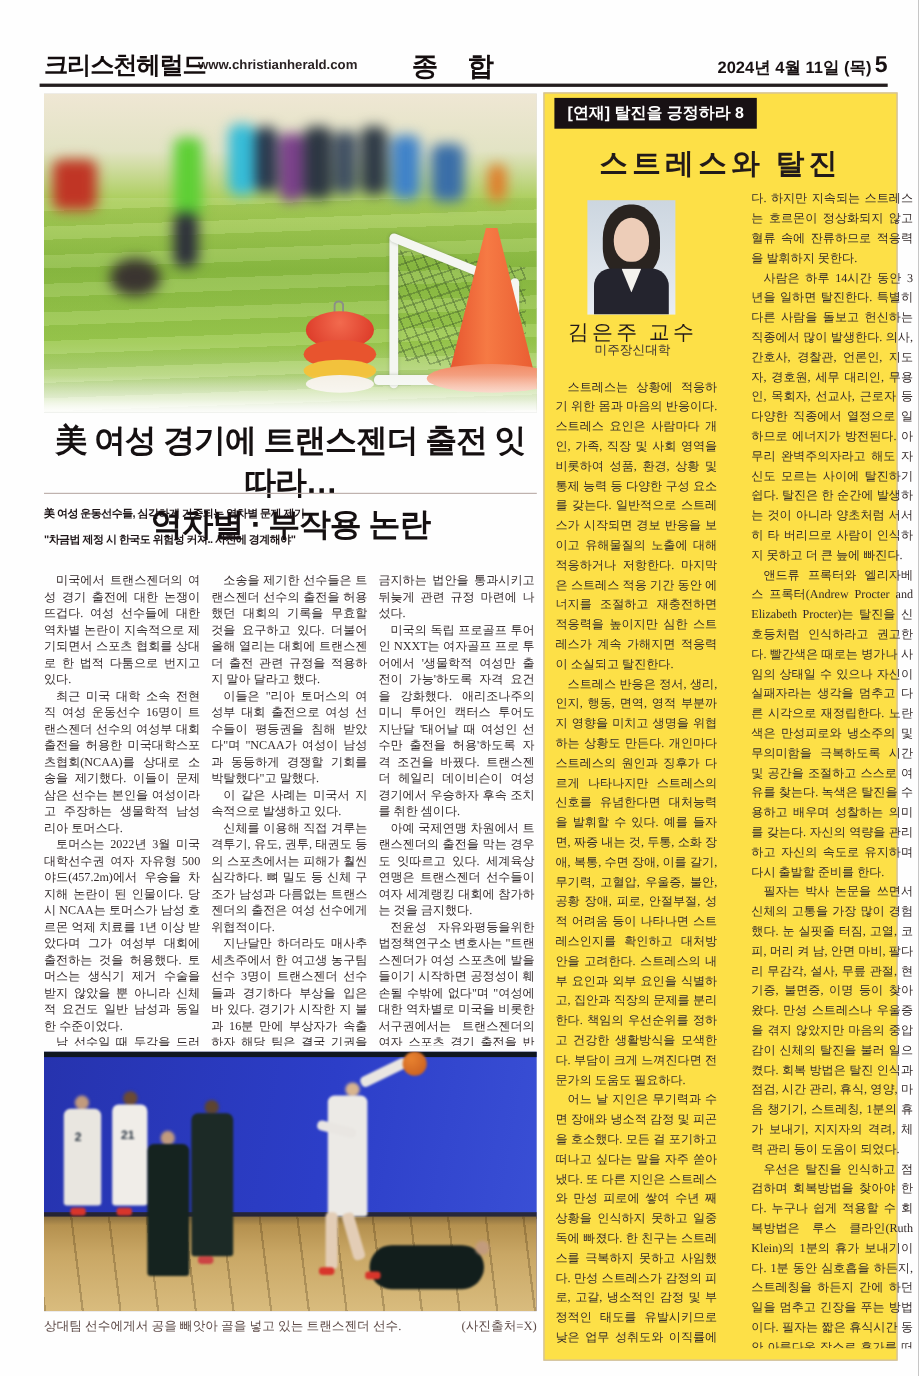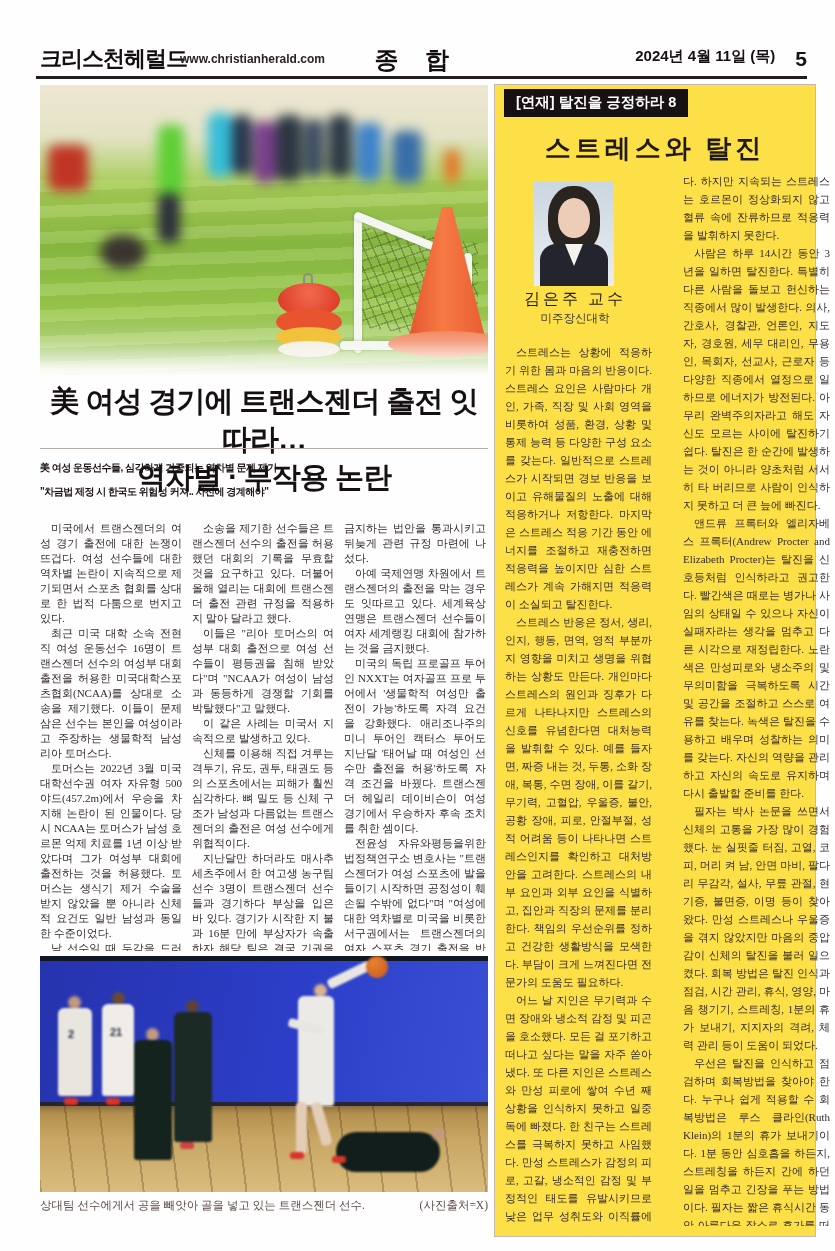--- a/index.html
+++ b/index.html
@@ -11,21 +11,21 @@
   }
   
   .masthead { position:absolute; left:40px; top:44px; width:767px; height:26px; }
   .logo { position:absolute; left:0; top:0; font-family:"Liberation Sans","DejaVu Sans",sans-serif;
           font-weight:900; font-size:22px; letter-spacing:-1px; color:#140d0e; }
   .site-url { position:absolute; left:140px; top:8px; font-family:"Liberation Sans",sans-serif;
           font-weight:700; font-size:12px; color:#2a2223; }
   .section-title { position:absolute; left:50%; top:0; transform:translateX(-58%);
           font-family:"Liberation Sans",sans-serif; font-weight:900; font-size:24px;
           letter-spacing:10px; color:#140d0e; white-space:nowrap; }
-  .date-group { position:absolute; right:0; top:3px; display:flex; align-items:flex-start; gap:20px; }
+  .date-group { position:absolute; right:0; top:3px; display:flex; align-items:flex-end; gap:3px; }
   .issue-date { font-family:"Liberation Sans",sans-serif; font-weight:700; font-size:15px; color:#181112; }
   .page-number { font-family:"Liberation Sans",sans-serif; font-weight:700; font-size:21px; color:#181112; }
   .header-rule { position:absolute; left:36px; top:76px; width:771px; height:3px; background:#241d1e; }
 
   
   .photo { position:absolute; overflow:hidden; background:#ddd; }
   .soccer-photo { left:40px; top:85px; width:448px; height:290px; }
   .sp-bg { position:absolute; inset:0; background:linear-gradient(180deg,#efe7d4 0%,#e2e3c4 18%,#a9cd58 34%,#8cbb42 55%,#9cc94e 78%,#c8dfa0 96%,#f3f6ea 100%); }
   .sp-stripes { position:absolute; left:0; top:95px; width:100%; height:195px;
     background:repeating-linear-gradient(178deg, rgba(255,255,255,.10) 0 12px, rgba(20,80,10,.05) 12px 26px); }
@@ -93,21 +93,21 @@
   .serial-title { position:absolute; left:0; top:46px; width:100%; text-align:center;
     font-family:"Liberation Serif",serif; font-weight:600; font-size:26px; letter-spacing:4px; color:#221a1a; }
   .portrait { position:absolute; left:39px; top:97px; width:80px; height:104px; overflow:hidden;
     background:linear-gradient(180deg,#ccd6e0,#e9edf2); }
   .pt-hair { position:absolute; left:14px; top:4px; width:52px; height:66px; border-radius:46% 46% 40% 40%; background:#2a2420; }
   .pt-face { position:absolute; left:24px; top:16px; width:32px; height:40px; border-radius:50% 50% 46% 46%; background:#edcdb8; }
   .pt-body { position:absolute; left:6px; top:62px; width:68px; height:42px; border-radius:16px 16px 0 0; background:#24242e; }
   .pt-shirt { position:absolute; left:31px; top:62px; width:18px; height:22px; background:#f4f2ee;
     clip-path:polygon(0 0,100% 0,50% 100%); }
   .author-name { position:absolute; left:0; top:204px; width:160px; text-align:center;
-    font-size:16px; letter-spacing:3px; color:#221a1a; }
+    font-size:19px; letter-spacing:3px; color:#221a1a; }
   .author-affil { position:absolute; left:0; top:226px; width:160px; text-align:center;
     font-size:11.5px; color:#3b3233; }
   .scol { position:absolute; width:147px; overflow:hidden; font-size:11px; line-height:18px;
     text-align:justify; color:#352b2b; }
   .scol-1 { left:10px; top:258px; height:883px; }
   .scol-2 { left:168px; top:87px; height:1054px;margin-left:20px; }
 </style>
 </head>
 <body>
 
@@ -179,22 +179,22 @@
     </div>
   <div class="body-col col-2">
       <p>소송을 제기한 선수들은 트랜스젠더 선수의 출전을 허용했던 대회의 기록을 무효할 것을 요구하고 있다. 더불어 올해 열리는 대회에 트랜스젠더 출전 관련 규정을 적용하지 말아 달라고 했다.</p>
       <p>이들은 "리아 토머스의 여성부 대회 출전으로 여성 선수들이 평등권을 침해 받았다"며 "NCAA가 여성이 남성과 동등하게 경쟁할 기회를 박탈했다"고 말했다.</p>
       <p>이 같은 사례는 미국서 지속적으로 발생하고 있다.</p>
       <p>신체를 이용해 직접 겨루는 격투기, 유도, 권투, 태권도 등의 스포츠에서는 피해가 훨씬 심각하다. 뼈 밀도 등 신체 구조가 남성과 다름없는 트랜스젠더의 출전은 여성 선수에게 위협적이다.</p>
       <p>지난달만 하더라도 매사추세츠주에서 한 여고생 농구팀 선수 3명이 트랜스젠더 선수들과 경기하다 부상을 입은 바 있다. 경기가 시작한 지 불과 16분 만에 부상자가 속출하자 해당 팀은 결국 기권을 선언하고 말았다.</p>
     </div>
   <div class="body-col col-3">
       <p class="noindent">금지하는 법안을 통과시키고 뒤늦게 관련 규정 마련에 나섰다.</p>
+      <p>미국의 독립 프로골프 투어인 NXXT는 여자골프 프로 투어에서 '생물학적 여성만 출전이 가능'하도록 자격 요건을 강화했다. 애리조나주의 미니 투어인 캑터스 투어도 지난달 '태어날 때 여성인 선수만 출전을 허용'하도록 자격 조건을 바꿨다. 트랜스젠더 헤일리 데이비슨이 여성 경기에서 우승하자 후속 조치를 취한 셈이다.</p>
       <p>아예 국제연맹 차원에서 트랜스젠더의 출전을 막는 경우도 잇따르고 있다. 세계육상연맹은 트랜스젠더 선수들이 여자 세계랭킹 대회에 참가하는 것을 금지했다.</p>
-      <p>미국의 독립 프로골프 투어인 NXXT는 여자골프 프로 투어에서 '생물학적 여성만 출전이 가능'하도록 자격 요건을 강화했다. 애리조나주의 미니 투어인 캑터스 투어도 지난달 '태어날 때 여성인 선수만 출전을 허용'하도록 자격 조건을 바꿨다. 트랜스젠더 헤일리 데이비슨이 여성 경기에서 우승하자 후속 조치를 취한 셈이다.</p>
       <p>전윤성 자유와평등을위한법정책연구소 변호사는 "트랜스젠더가 여성 스포츠에 발을 들이기 시작하면 공정성이 훼손될 수밖에 없다"며 "여성에 대한 역차별로 미국을 비롯한 서구권에서는 트랜스젠더의 여자 스포츠 경기 출전을 반대하는 규정과 여론에 힘이 실리는 추세"라고 진단하면서 "한국도 미국과 동일한 전철을 밟아서는 안된다"며 "성별정정 기준 완화 등을 비롯해 차별금지법이 통과되지 않도록 경각심을 가져야 한다"고 강조했다.</p>
     </div>
 
   <div class="photo basketball-photo">
     <div class="bb-wall"></div>
     <div class="bb-base"></div>
     <div class="bb-floor"></div>
     <div class="bb-floor-lines"></div>
     <div class="bb-topstrip"></div>
     <div class="bb-figs">

